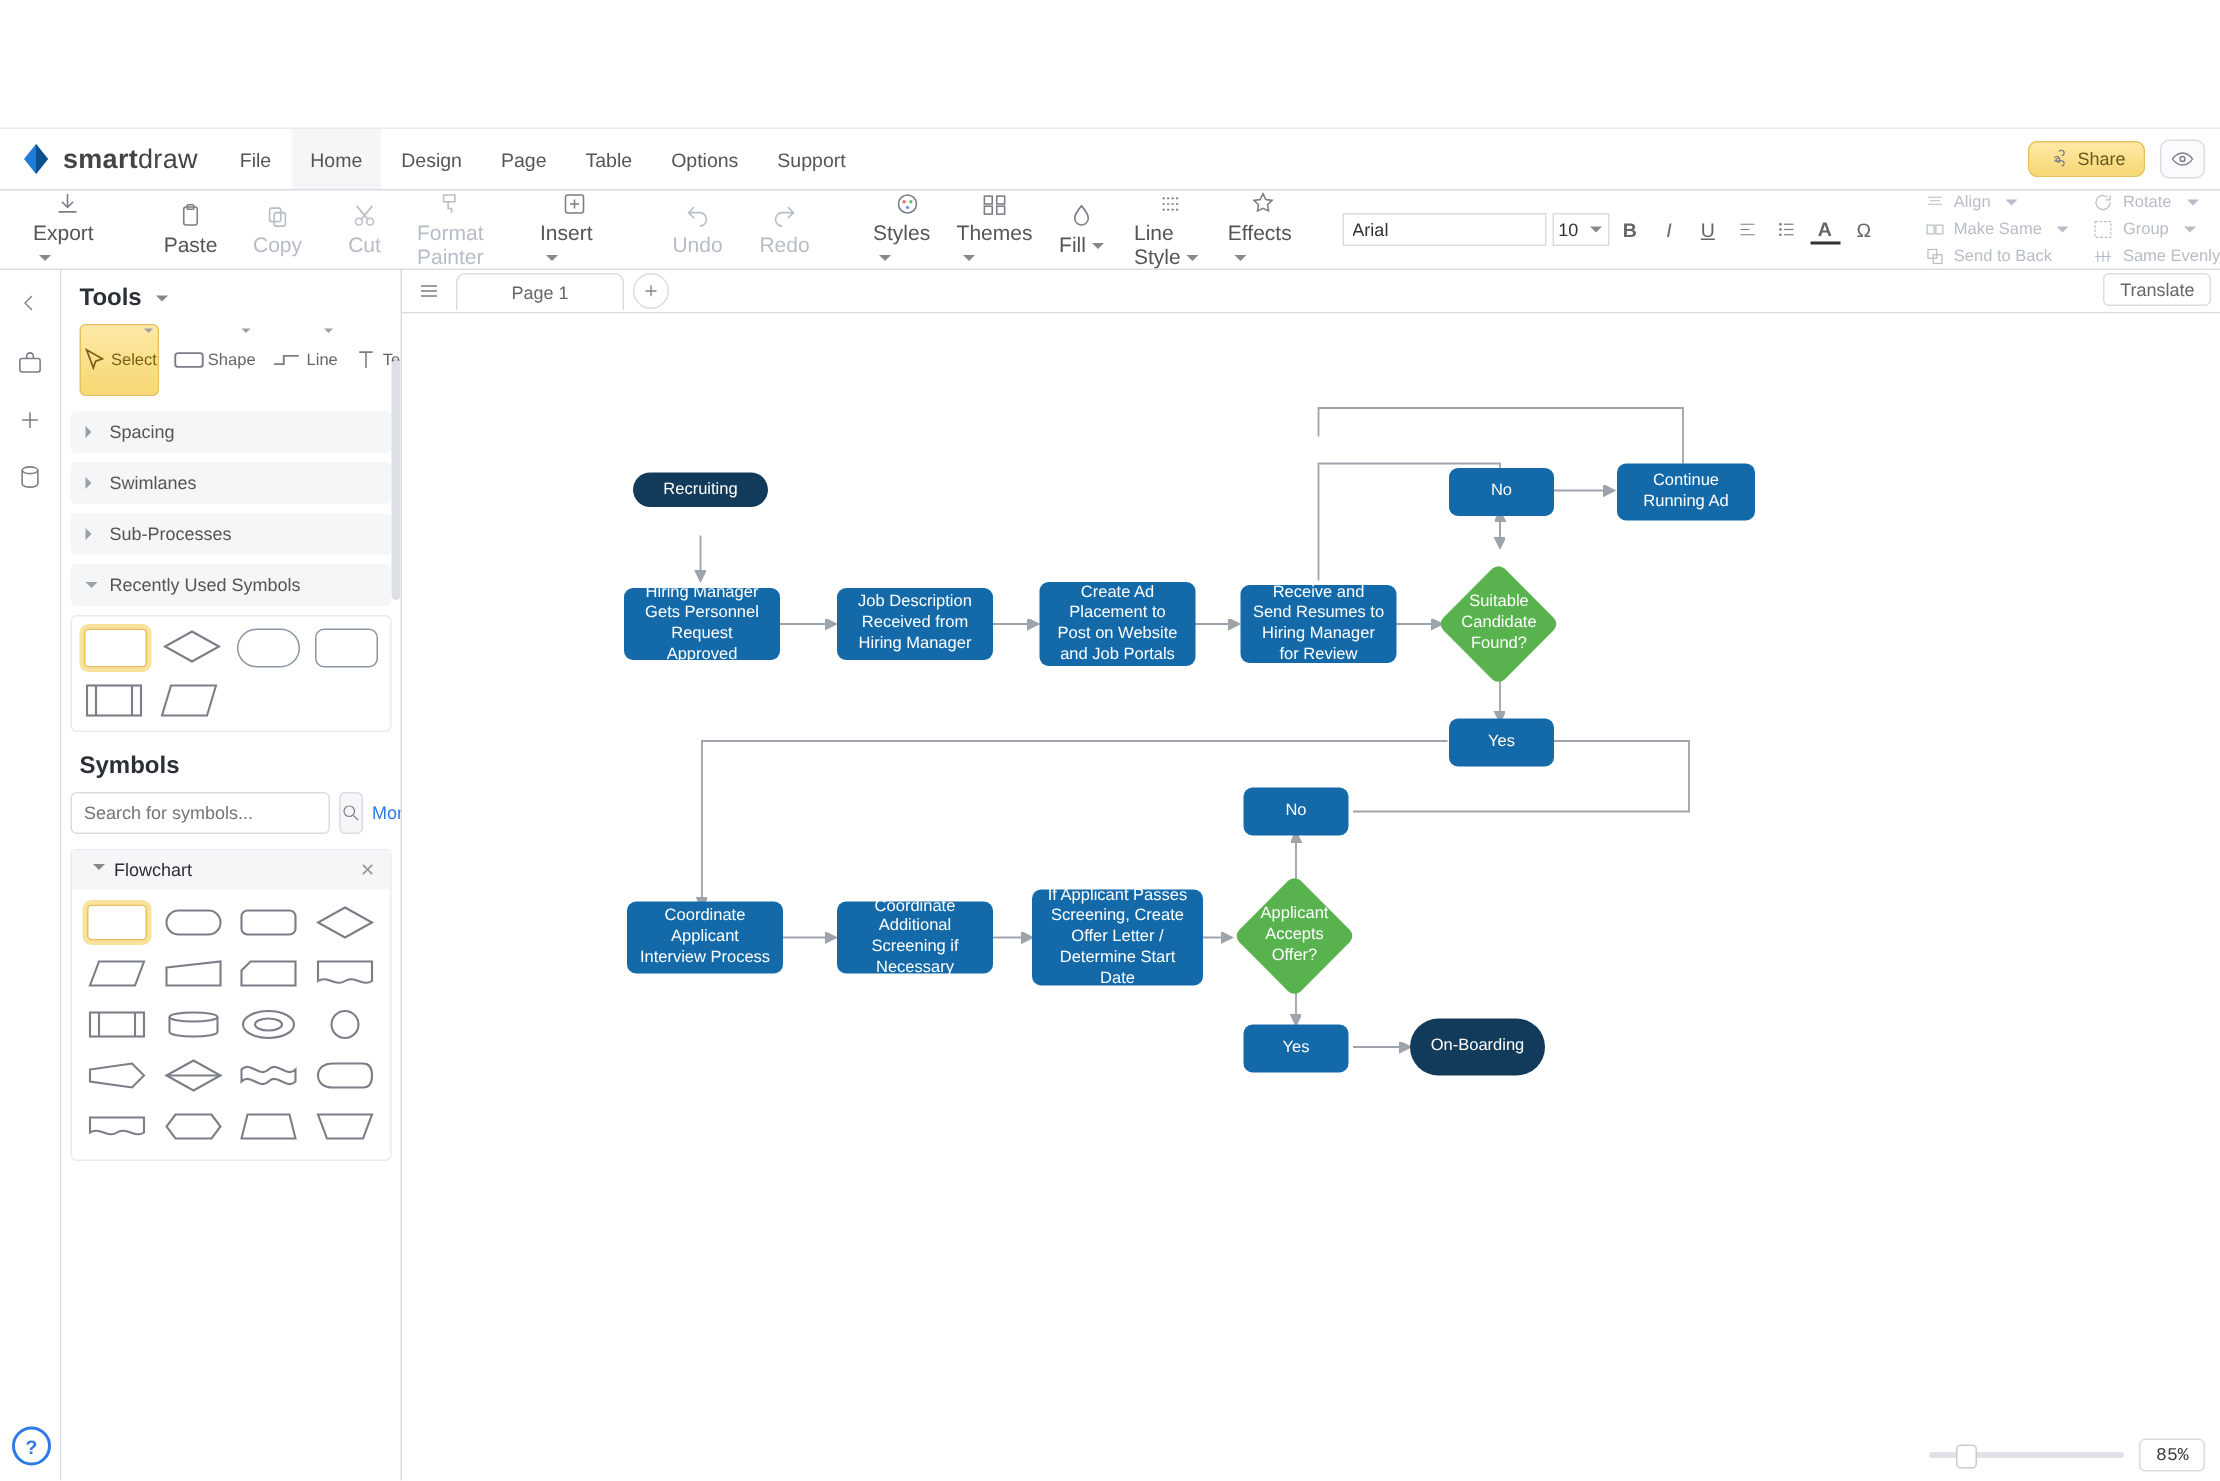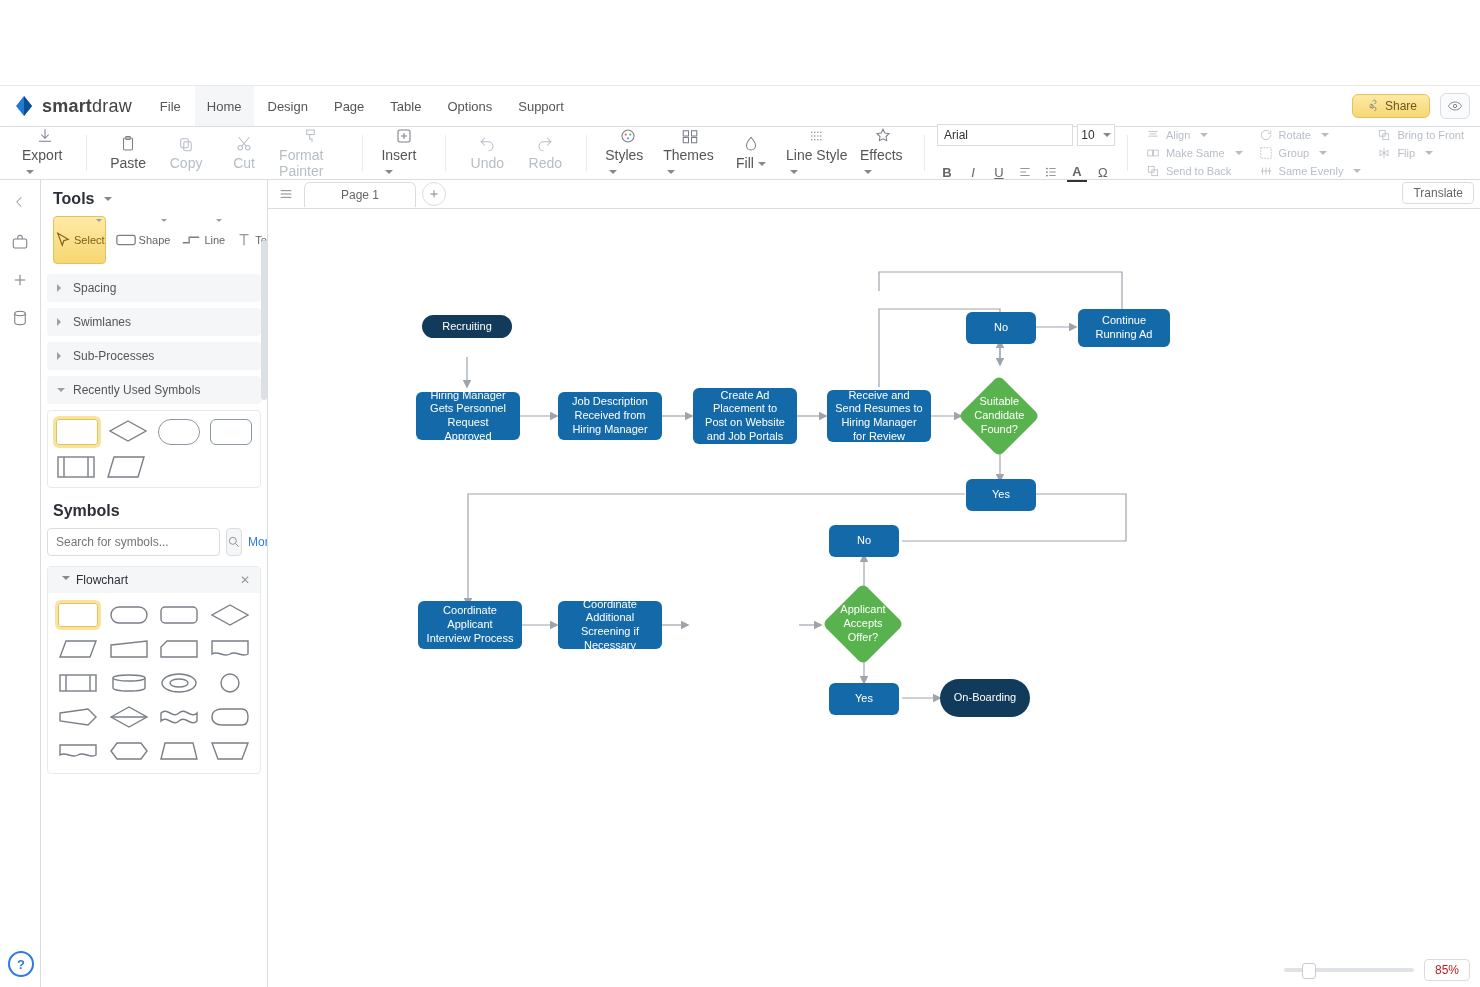--- a/index.html
+++ b/index.html
@@ -36,21 +36,21 @@
 
   
   .ribbon{display:flex;align-items:center;height:52px;border-bottom:1px solid var(--line);padding:0 8px;gap:0;}
   .ribbon .group{display:flex;align-items:center;height:100%;padding:0 8px;}
   .ribbon .sep{width:1px;height:36px;background:var(--line2);margin:0 4px;}
   .rb-btn{display:flex;flex-direction:column;align-items:center;justify-content:center;min-width:46px;height:44px;padding:0 6px;gap:2px;color:#555;font-size:14px;cursor:pointer;}
   .rb-btn.disabled{color:var(--grey2);}
   .rb-icon{width:20px;height:18px;display:flex;align-items:center;justify-content:center;}
   .caret{display:inline-block;margin-left:4px;border:4px solid transparent;border-top-color:#888;transform:translateY(2px);}
   .caret.light{border-top-color:var(--grey2);}
-  .font-group{display:flex;flex-direction:column;gap:16px;height:44px;justify-content:center;}
+  .font-group{display:flex;gap:4px;height:44px;justify-content:center;}
   .font-row{display:flex;align-items:center;gap:4px;}
   .font-name{width:122px;height:20px;border:1px solid var(--line);font-size:12px;padding:0 6px;color:#333;background:#fff;}
   .font-size{width:36px;height:20px;border:1px solid var(--line);font-size:12px;text-align:center;color:#333;background:#fff;display:flex;align-items:center;justify-content:center;gap:4px;}
   .tool-small{width:20px;height:18px;display:flex;align-items:center;justify-content:center;color:#666;font-size:13px;cursor:pointer;}
   .arrange{display:grid;grid-template-columns:repeat(3,auto);grid-template-rows:auto auto;column-gap:16px;row-gap:4px;padding-left:6px;}
   .arr-btn{display:flex;align-items:center;gap:6px;font-size:11px;color:var(--grey2);cursor:default;white-space:nowrap;}
   .arr-btn .ai{width:14px;height:14px;display:inline-block;}
 
   
   .workspace{flex:1;display:flex;min-height:0;}
@@ -97,21 +97,21 @@
   .term{border-radius:999px;}
   .decision{background:var(--green);transform:rotate(45deg);border-radius:6px;}
   .decision span{transform:rotate(-45deg);display:block;width:130%;}
   .edge{position:absolute;stroke:#9ea4ab;stroke-width:1.2;fill:none;}
   .arrowhead{fill:#9ea4ab;}
 
   
   .zoombar{position:absolute;right:10px;bottom:6px;display:flex;align-items:center;gap:10px;}
   .slider{width:130px;height:4px;background:#dfe3e8;border-radius:2px;position:relative;}
   .slider .thumb{position:absolute;top:-5px;left:18px;width:12px;height:14px;background:#fff;border:1px solid #c7ccd2;border-radius:3px;}
-  .zoom-val{border:1px solid var(--line);border-radius:4px;padding:3px 10px;font-size:12px;color:#b91c1c;background:#fff;}
+  .zoom-val{border:1px solid var(--line);border-radius:4px;padding:3px 10px;font-size:12px;color:#404040;background:#fff;font-family:Liberation Mono, monospace;}
 
   
   .sb-scroll{position:absolute;right:0;top:0;width:6px;height:60%;background:transparent;}
   .sb-scroll .thumb{position:absolute;top:60px;width:6px;height:160px;background:#dcdfe4;border-radius:3px;}
 
   
   .ico{stroke:#7a7f87;stroke-width:1.4;fill:none;}
   .ico-disabled{stroke:var(--grey2);}
 </style>
 </head>
@@ -671,20 +671,21 @@
       <div class="node decision" style="left:702px;top:178px;width:58px;height:58px;">
           <span>Suitable Candidate Found?</span>
         </div>
 
       <div class="node process" style="left:698px;top:103px;width:70px;height:32px;">No</div>
       <div class="node process" style="left:810px;top:100px;width:92px;height:38px;">Continue Running Ad</div>
       <div class="node process" style="left:698px;top:270px;width:70px;height:32px;">Yes</div>
 
       <div class="node process" style="left:150px;top:392px;width:104px;height:48px;">Coordinate Applicant Interview Process</div>
       <div class="node process" style="left:290px;top:392px;width:104px;height:48px;">Coordinate Additional Screening if Necessary</div>
+      <div class="node process" style="left:420px;top:384px;width:114px;height:64px;">If Applicant Passes Screening, Create Offer Letter / Determine Start Date</div>
 
       <div class="node decision" style="left:566px;top:386px;width:58px;height:58px;">
           <span>Applicant Accepts Offer?</span>
         </div>
 
       <div class="node process" style="left:561px;top:316px;width:70px;height:32px;">No</div>
       <div class="node process" style="left:561px;top:474px;width:70px;height:32px;">Yes</div>
       <div class="node navy term" style="left:672px;top:470px;width:90px;height:38px;">On-Boarding</div>
 
       <div class="zoombar">

